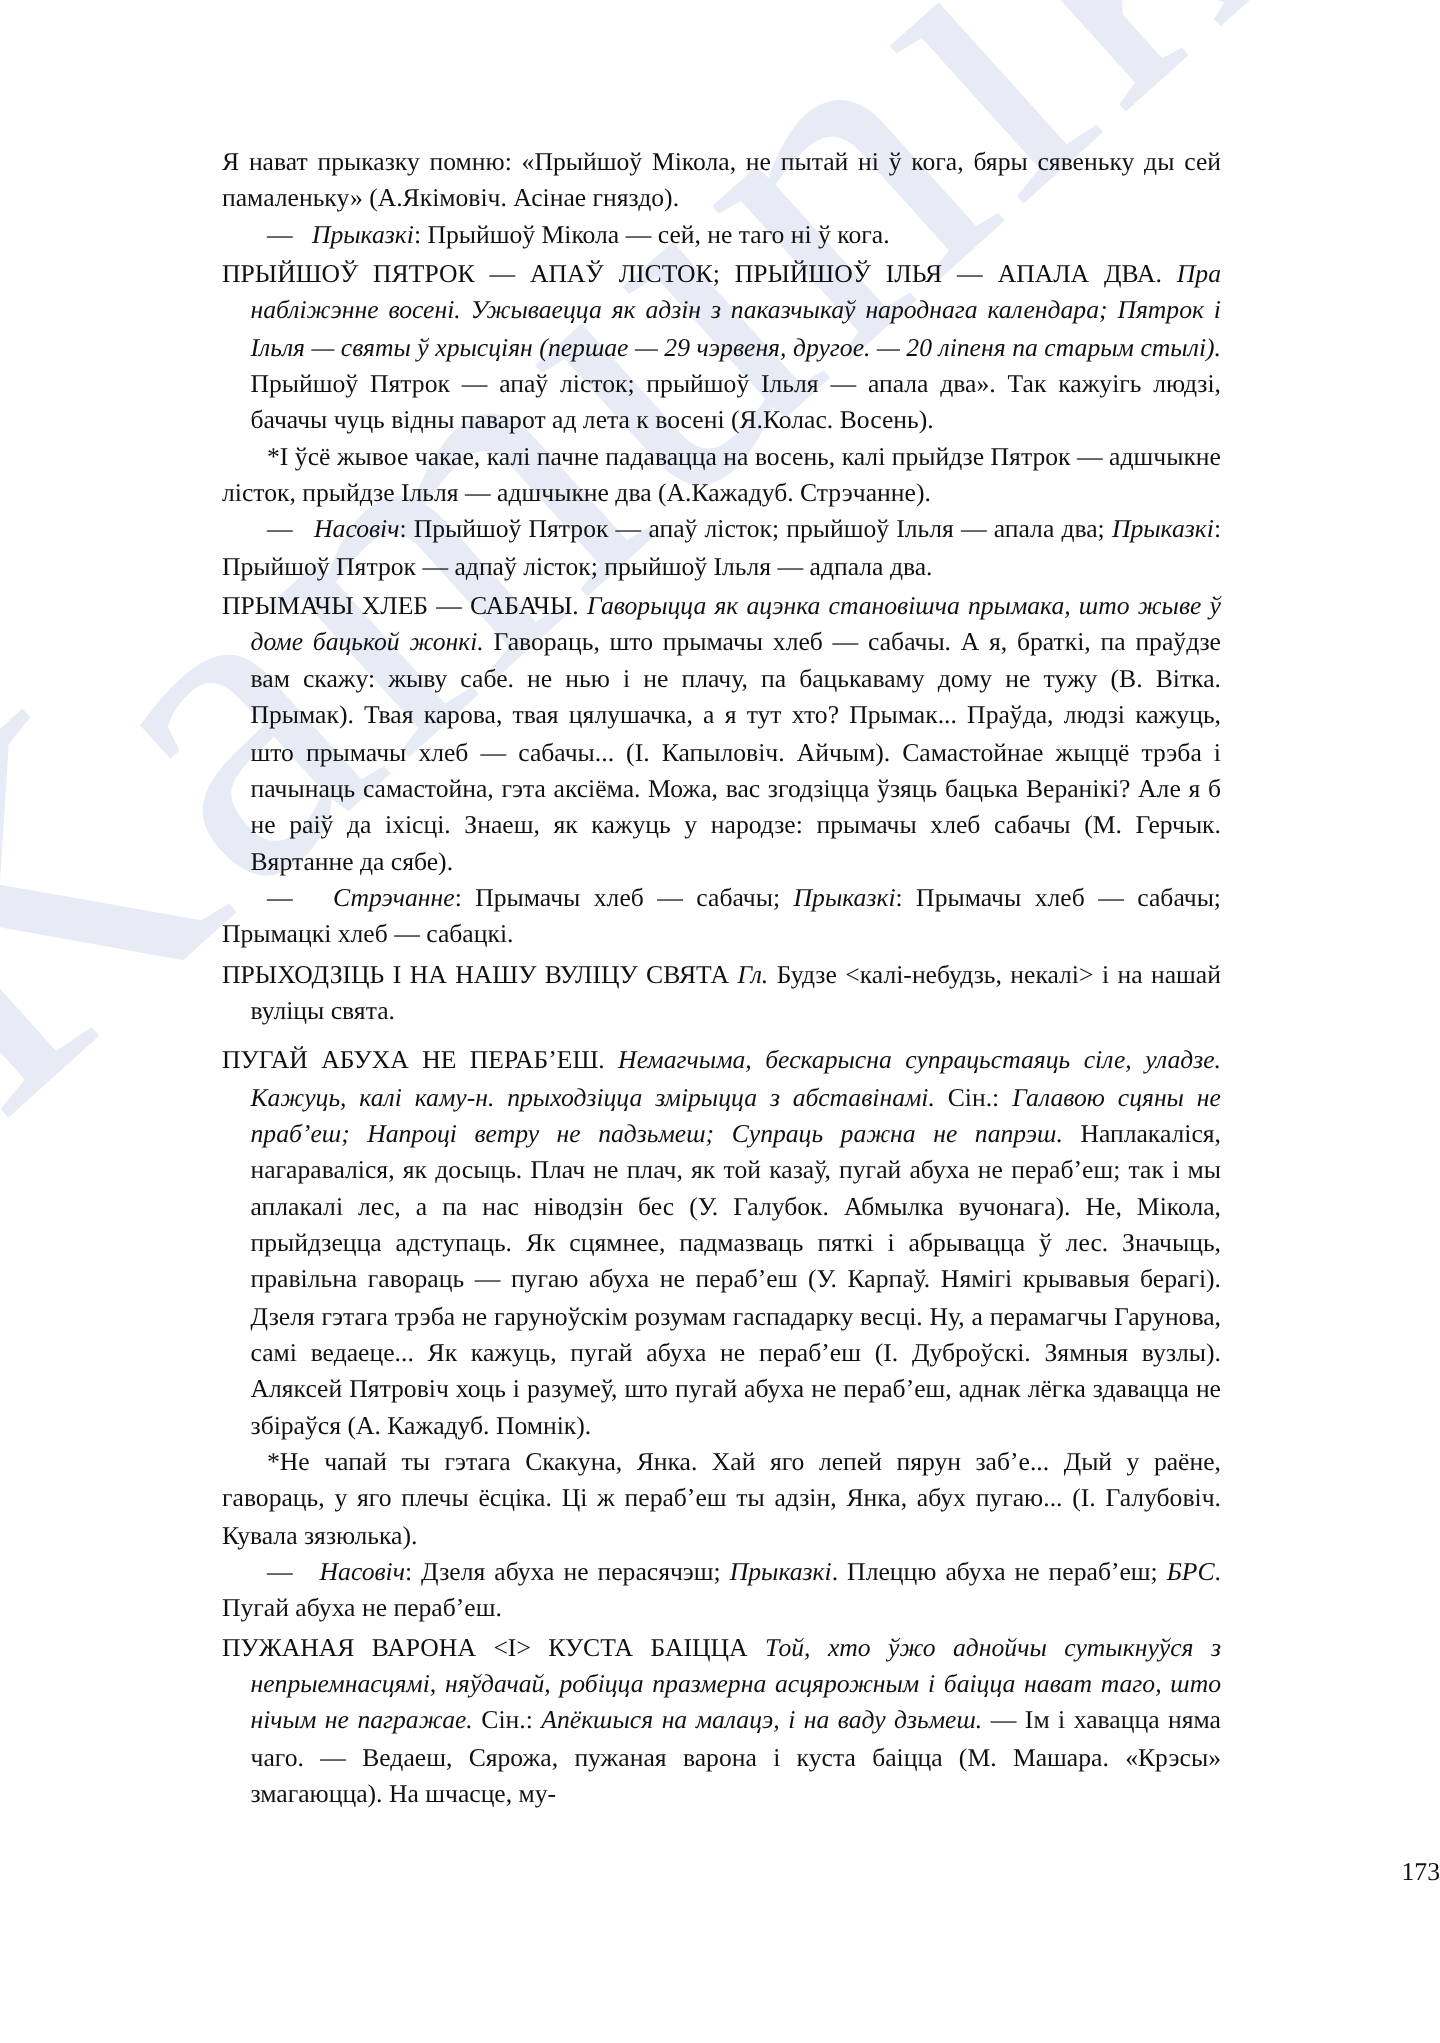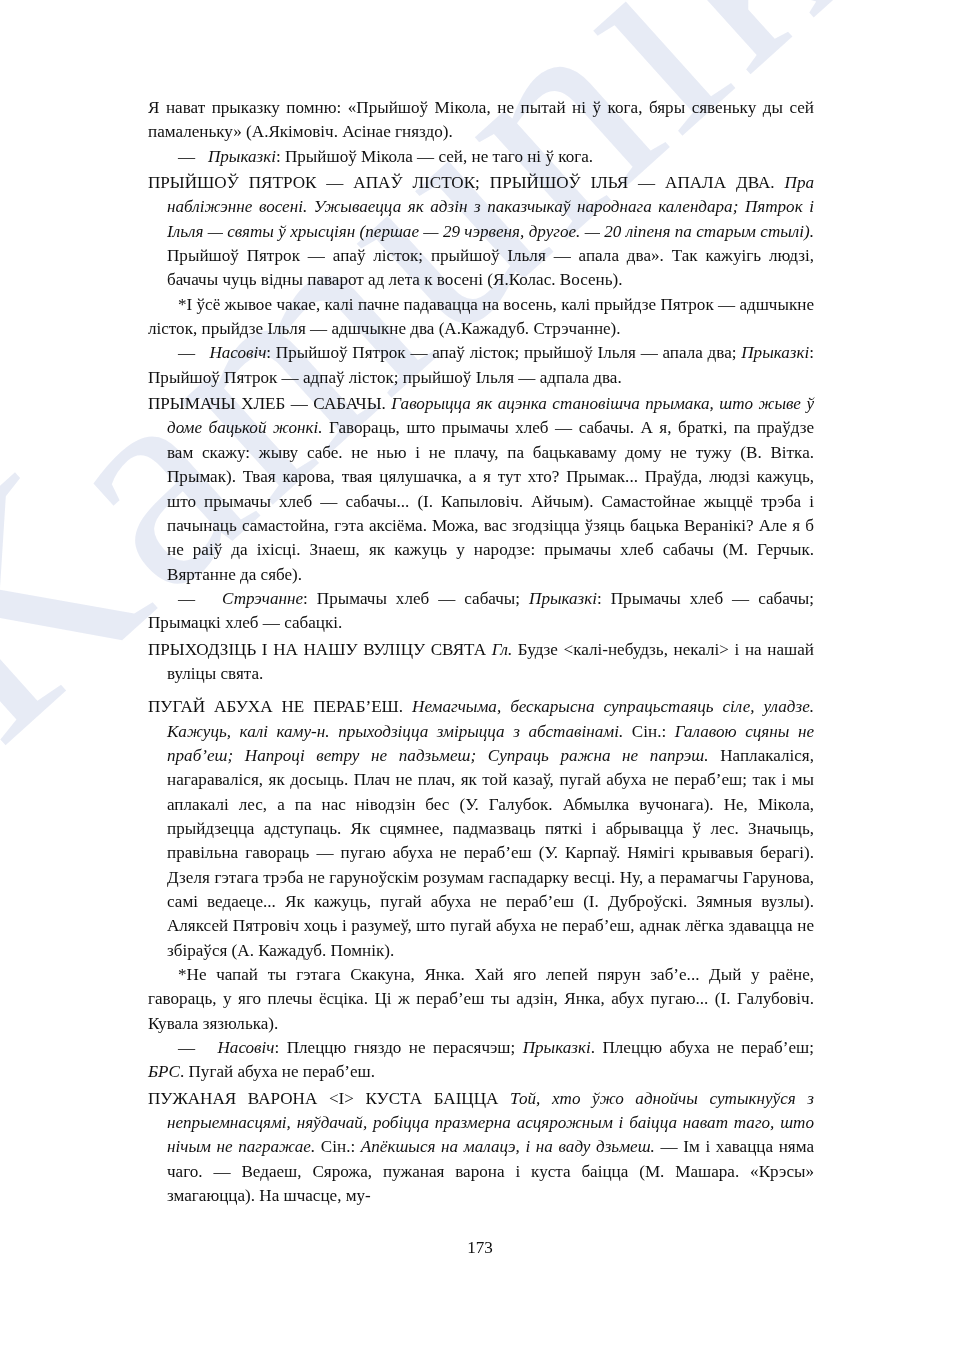--- a/index.html
+++ b/index.html
@@ -84,21 +84,21 @@
     font-style: normal;
     margin-top: 32px;
   }
 
   
   .folio {
     position: absolute;
     left: 0;
     top: 1237px;
     width: 960px;
-    text-align: center;
+    text-align: right;
     font-size: 17.1px;
     line-height: 22px;
     z-index: 2;
   }
 </style>
 </head>
 <body>
 
 <div class="page">
 
@@ -122,21 +122,21 @@
 
     <p class="p-dash"><span>—</span>&nbsp;&nbsp;&nbsp;<em>Стрэчанне</em><span>: Прымачы хлеб — сабачы; </span><em>Прыказкі</em><span>: Прымачы хлеб — сабачы; Прымацкі хлеб — сабацкі.</span></p>
 
     <p class="p-hang gap-sm"><span class="hw">ПРЫХОДЗІЦЬ І НА НАШУ ВУЛІЦУ СВЯТА</span><em> Гл.</em><span> Будзе &lt;калі-небудзь, некалі&gt; і на нашай вуліцы свята.</span></p>
 
 
     <p class="p-hang gap-md"><span class="hw">ПУГАЙ АБУХА НЕ ПЕРАБ’ЕШ.</span><em> Немагчыма, бескарысна супрацьстаяць сіле, уладзе. Кажуць, калі каму-н. прыходзіцца змірыцца з абставінамі.</em><span> Сін.: </span><em>Галавою сцяны не праб’еш; Напроці ветру не падзьмеш; Супраць ражна не папрэш.</em><span> Наплакаліся, нагараваліся, як досыць. Плач не плач, як той казаў, пугай абуха не пераб’еш; так і мы аплакалі лес, а па нас ніводзін бес (У. Галубок. Абмылка вучонага). Не, Мікола, прыйдзецца адступаць. Як сцямнее, падмазваць пяткі і абрывацца ў лес. Значыць, правільна гавораць — пугаю абуха не пераб’еш (У. Карпаў. Нямігі крывавыя берагі). Дзеля гэтага трэба не гаруноўскім розумам гаспадарку весці. Ну, а перамагчы Гарунова, самі ведаеце... Як кажуць, пугай абуха не пераб’еш (І. Дуброўскі. Зямныя вузлы). Аляксей Пятровіч хоць і разумеў, што пугай абуха не пераб’еш, аднак лёгка здавацца не збіраўся (А. Кажадуб. Помнік).</span></p>
 
     <p class="p-indent"><span>*Не чапай ты гэтага Скакуна, Янка. Хай яго лепей пярун заб’е... Дый у раёне, гавораць, у яго плечы ёсціка. Ці ж пераб’еш ты адзін, Янка, абух пугаю... (І. Галубовіч. Кувала зязюлька).</span></p>
 
-    <p class="p-dash"><span>—</span>&nbsp;&nbsp;&nbsp;<em>Насовіч</em><span>: Плеццю гняздо не перасячэш; </span><em>Прыказкі</em><span>. Плеццю абуха не пераб’еш; </span><em>БРС</em><span>. Пугай абуха не пераб’еш.</span></p>
+    <p class="p-dash"><span>—</span>&nbsp;&nbsp;&nbsp;<em>Насовіч</em><span>: Дзеля абуха не перасячэш; </span><em>Прыказкі</em><span>. Плеццю абуха не пераб’еш; </span><em>БРС</em><span>. Пугай абуха не пераб’еш.</span></p>
 
     <p class="p-hang gap-sm"><span class="hw">ПУЖАНАЯ ВАРОНА &lt;І&gt; КУСТА БАІЦЦА</span><em> Той, хто ўжо аднойчы сутыкнуўся з непрыемнасцямі, няўдачай, робіцца празмерна асцярожным і баіцца нават таго, што нічым не пагражае.</em><span> Сін.: </span><em>Апёкшыся на малацэ, і на ваду дзьмеш.</em><span> — Ім і хавацца няма чаго. — Ведаеш, Сярожа, пужаная варона і куста баіцца (М. Машара. «Крэсы» змагаюцца). На шчасце, му-</span></p>
 
   </div>
 
   <div class="folio">173</div>
 
 </div>
 
 </body></html>

